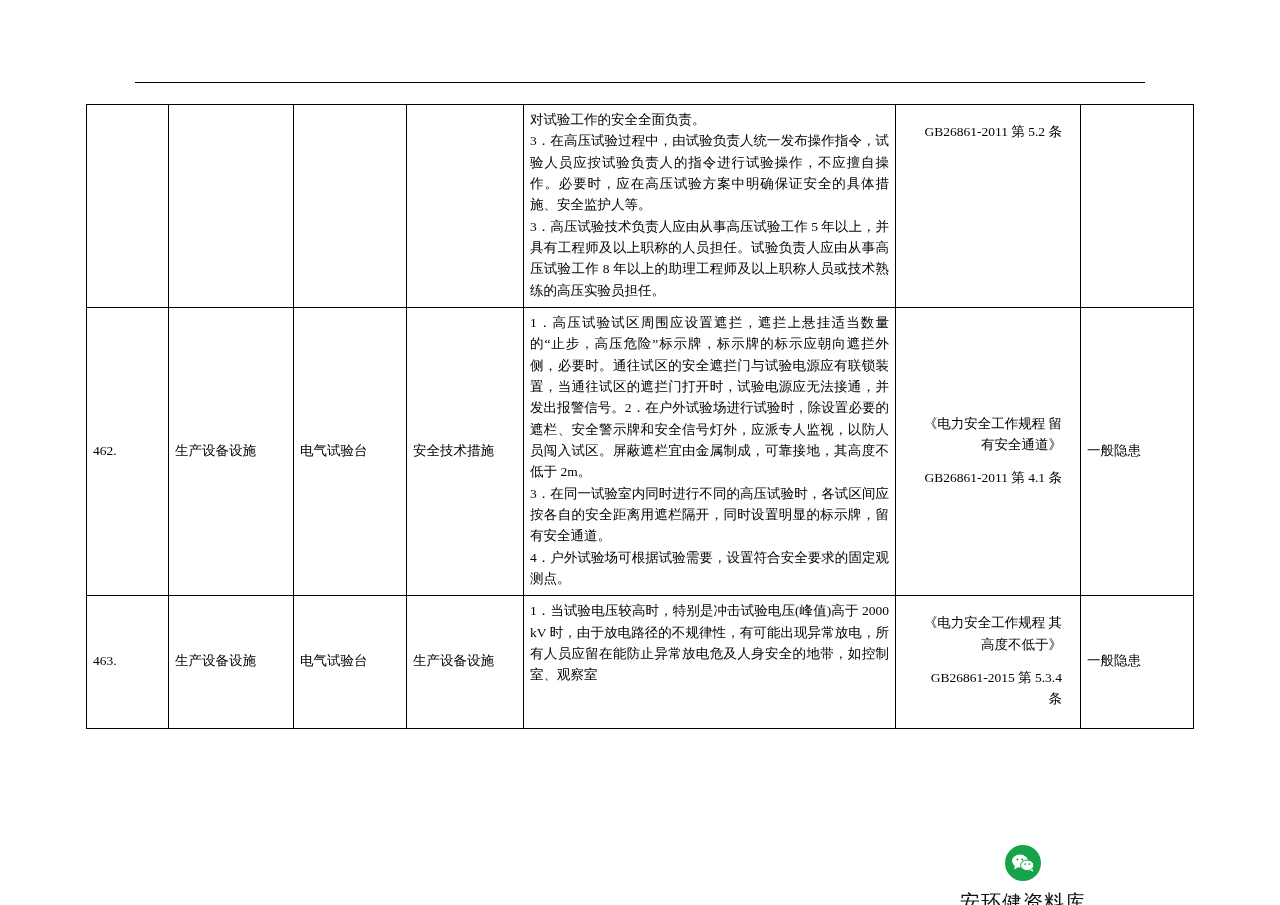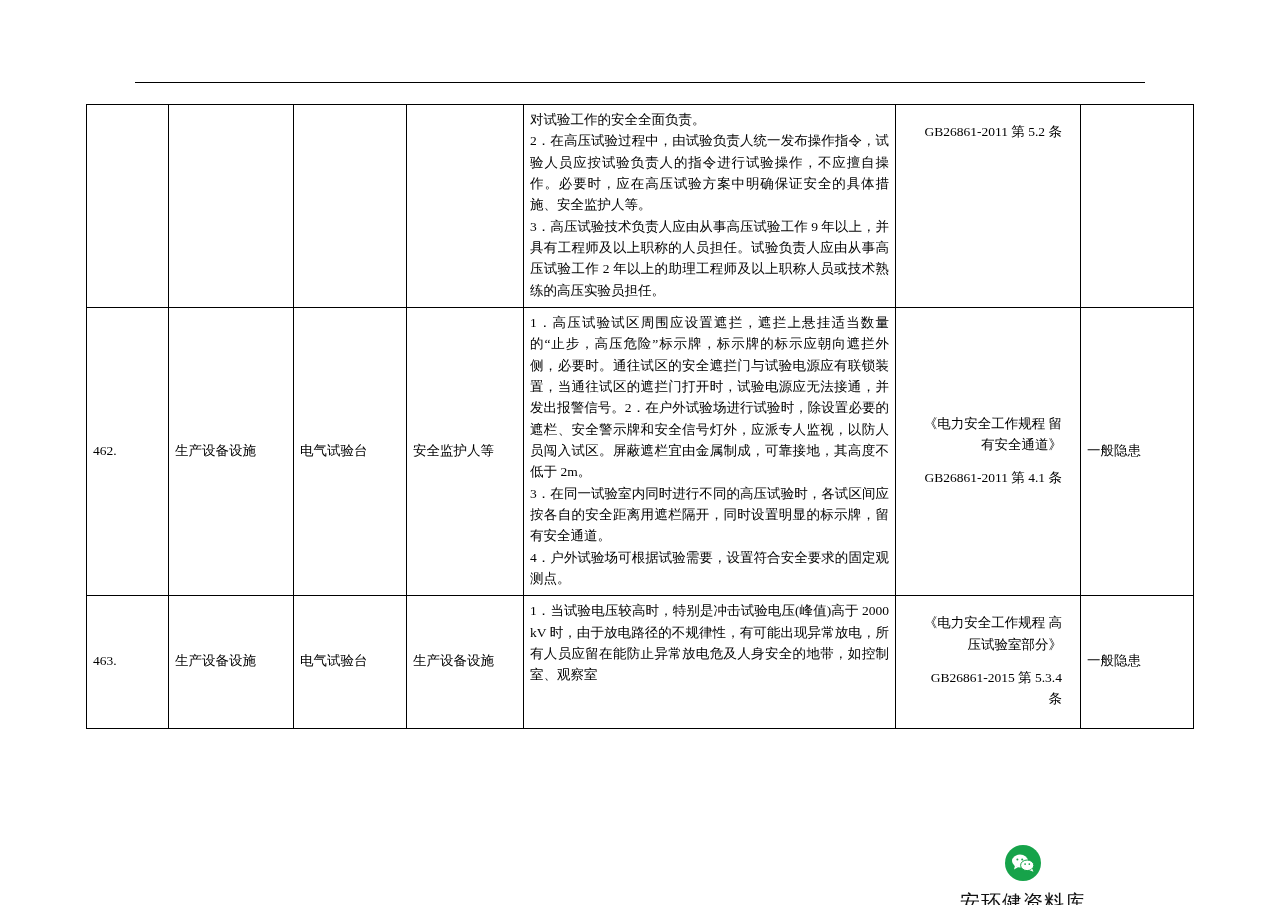--- a/index.html
+++ b/index.html
@@ -114,34 +114,34 @@
     </colgroup>
     <tbody>
 
       <tr>
         <td class="c-center c-mid"></td>
         <td class="c-center c-mid"></td>
         <td class="c-center c-mid"></td>
         <td class="c-center c-mid"></td>
         <td class="desc">
           <p>对试验工作的安全全面负责。</p>
-          <p>2．在高压试验过程中，由试验负责人统一发布操作指令，试验人员应按试验负责人的指令进行试验操作，不应擅自操作。必要时，应在高压试验方案中明确保证安全的具体措施、安全监护人等。</p>
-          <p>3．高压试验技术负责人应由从事高压试验工作 9 年以上，并具有工程师及以上职称的人员担任。试验负责人应由从事高压试验工作 2 年以上的助理工程师及以上职称人员或技术熟练的高压实验员担任。</p>
+          <p>3．在高压试验过程中，由试验负责人统一发布操作指令，试验人员应按试验负责人的指令进行试验操作，不应擅自操作。必要时，应在高压试验方案中明确保证安全的具体措施、安全监护人等。</p>
+          <p>3．高压试验技术负责人应由从事高压试验工作 5 年以上，并具有工程师及以上职称的人员担任。试验负责人应由从事高压试验工作 8 年以上的助理工程师及以上职称人员或技术熟练的高压实验员担任。</p>
         </td>
         <td class="basis">
           <p>GB26861-2011 第 5.2 条</p>
         </td>
         <td class="c-center c-mid"></td>
       </tr>
 
       <tr>
         <td class="c-center c-mid">462.</td>
         <td class="c-center c-mid">生产设备设施</td>
         <td class="c-center c-mid">电气试验台</td>
-        <td class="c-center c-mid">安全监护人等</td>
+        <td class="c-center c-mid">安全技术措施</td>
         <td class="desc">
           <p>1．高压试验试区周围应设置遮拦，遮拦上悬挂适当数量的“止步，高压危险”标示牌，标示牌的标示应朝向遮拦外侧，必要时。通往试区的安全遮拦门与试验电源应有联锁装置，当通往试区的遮拦门打开时，试验电源应无法接通，并发出报警信号。2．在户外试验场进行试验时，除设置必要的遮栏、安全警示牌和安全信号灯外，应派专人监视，以防人员闯入试区。屏蔽遮栏宜由金属制成，可靠接地，其高度不低于 2m。</p>
           <p>3．在同一试验室内同时进行不同的高压试验时，各试区间应按各自的安全距离用遮栏隔开，同时设置明显的标示牌，留有安全通道。</p>
           <p>4．户外试验场可根据试验需要，设置符合安全要求的固定观测点。</p>
         </td>
         <td class="basis c-mid">
           <p>《电力安全工作规程 留有安全通道》</p>
           <p>GB26861-2011 第 4.1 条</p>
         </td>
         <td class="c-center c-mid">一般隐患</td>
@@ -149,21 +149,21 @@
 
       <tr>
         <td class="c-center c-mid">463.</td>
         <td class="c-center c-mid">生产设备设施</td>
         <td class="c-center c-mid">电气试验台</td>
         <td class="c-center c-mid">生产设备设施</td>
         <td class="desc">
           <p>1．当试验电压较高时，特别是冲击试验电压(峰值)高于 2000 kV 时，由于放电路径的不规律性，有可能出现异常放电，所有人员应留在能防止异常放电危及人身安全的地带，如控制室、观察室</p>
         </td>
         <td class="basis">
-          <p>《电力安全工作规程 高压试验室部分》</p>
+          <p>《电力安全工作规程 其高度不低于》</p>
           <p>GB26861-2015 第 5.3.4 条</p>
         </td>
         <td class="c-center c-mid">一般隐患</td>
       </tr>
     </tbody>
   </table>
 
   <div class="footer-logo">
     <span class="logo-circle">
       <svg width="24" height="20" viewBox="0 0 24 20" aria-hidden="true">

